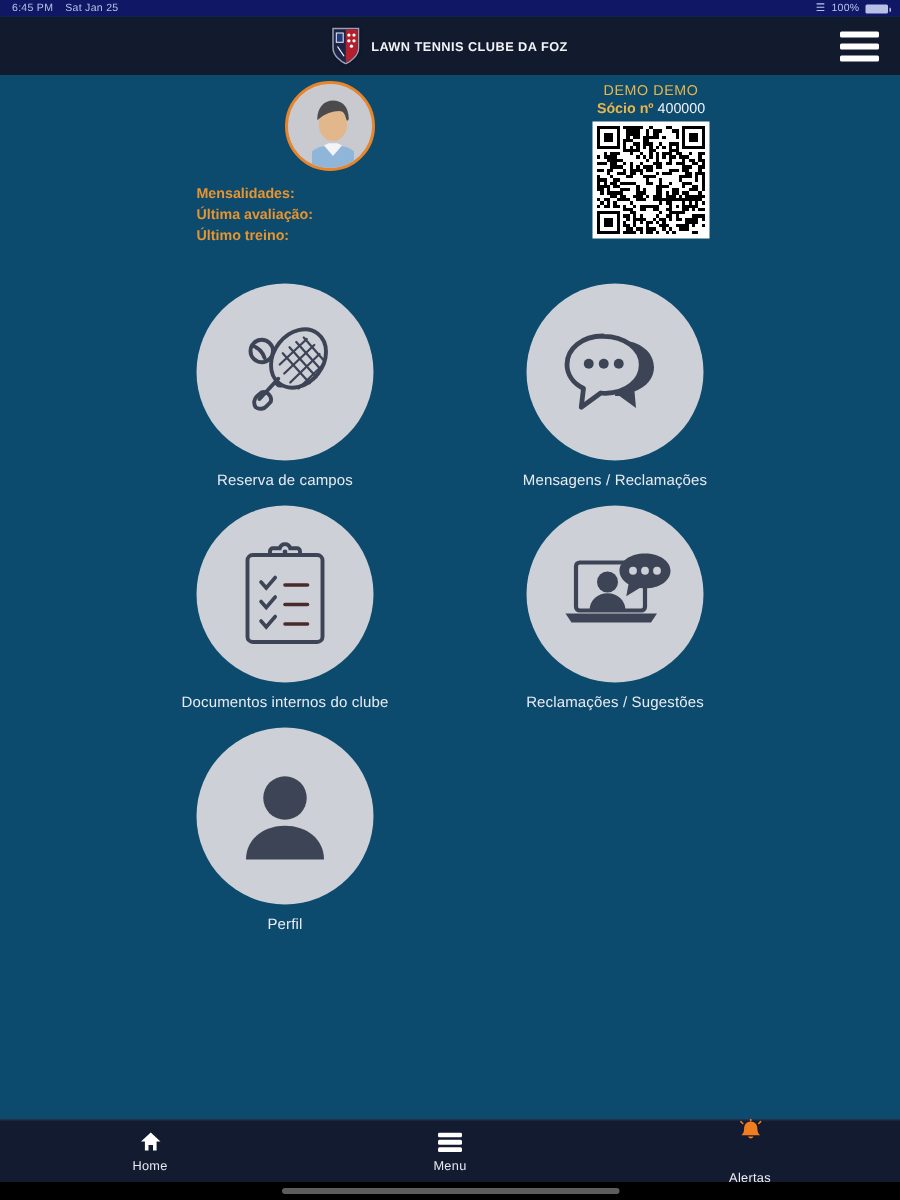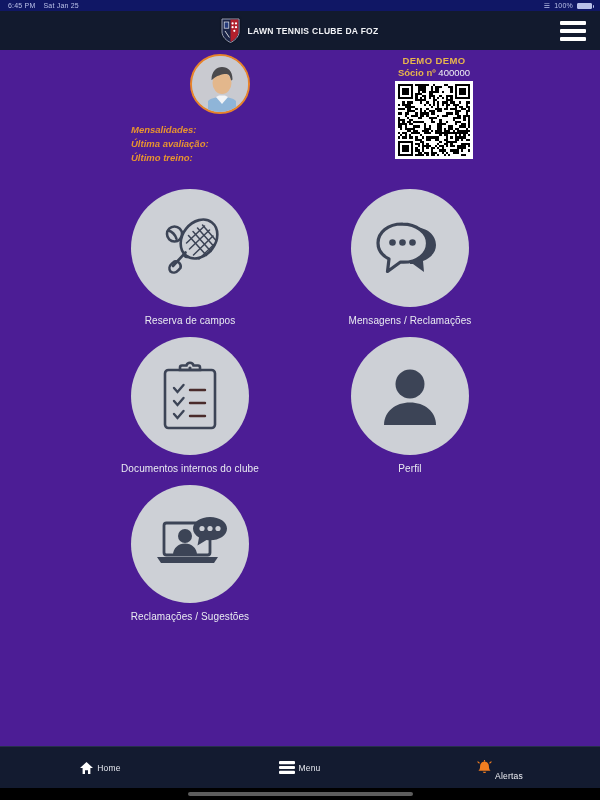--- a/index.html
+++ b/index.html
@@ -13,21 +13,21 @@
   body {
     background: #0b0e1a;
     font-family: "Liberation Sans", sans-serif;
     color: #e8eaf0;
   }
 
   .device {
     position: relative;
     width: 600px;
     height: 800px;
-    background: #4c1d95;
+    background: #0c4a6e;
     display: flex;
     flex-direction: column;
   }
 
   
   .statusbar {
     height: 11px;
     background: #101765;
     display: flex;
     align-items: center;
@@ -122,33 +122,32 @@
   }
   .avatar-wrap svg { position: absolute; left: 0; top: 0; }
 
   .meta-lines {
     margin-top: 9px;
     padding-left: 4px;
     font-size: 9.5px;
     font-weight: bold;
     color: #e8942f;
     line-height: 1.45;
-    font-style: italic;
   }
 
   .qr-block {
     position: absolute;
     left: 380px;
     top: 5px;
     width: 108px;
     text-align: center;
   }
   .qr-name {
     font-size: 9.5px;
-    font-weight: bold;
+    font-weight: normal;
     color: #e8b64c;
     letter-spacing: .4px;
   }
   .qr-sub {
     font-size: 9.5px;
     font-weight: bold;
     color: #e8b64c;
     margin-top: 1px;
     margin-bottom: 3px;
     white-space: nowrap;
@@ -200,20 +199,21 @@
   .bottomnav {
     flex: 0 0 auto;
     height: 42px;
     background: #131b30;
     border-top: 1px solid #26304a;
     display: flex;
   }
   .navitem {
     flex: 1 1 0;
     display: flex;
+    flex-direction: column;
     align-items: center;
     justify-content: center;
     gap: 3px;
     cursor: pointer;
   }
   .nav-ico { height: 15px; display: flex; align-items: center; justify-content: center; }
   .nav-ico svg { display: block; }
   .nav-label {
     font-size: 8.5px;
     color: #e6e8ef;
@@ -377,45 +377,45 @@
             </g>
           </svg>
         </span>
       </div>
       <div class="tile-label">Documentos internos do clube</div>
     </div>
 
     <div class="tile">
       <div class="tile-circle">
         <span>
-          <svg width="66" height="66" viewBox="0 0 66 66">
-            <circle cx="33" cy="21" r="14.5" fill="#3c4456"></circle>
-            <path d="M7 62 c0 -13.5 11.5 -22.5 26 -22.5 c14.5 0 26 9 26 22.5 z" fill="#3c4456"></path>
-          </svg>
-        </span>
-      </div>
-      <div class="tile-label">Perfil</div>
-    </div>
-
-    <div class="tile">
-      <div class="tile-circle">
-        <span>
           <svg width="76" height="64" viewBox="0 0 76 64">
             <rect x="12" y="11" width="46" height="32" rx="2.5" fill="none" stroke="#3c4456" stroke-width="2.8"></rect>
             <path d="M5 45 H66 l-4 6 H9 Z" fill="#3c4456"></path>
             <circle cx="33" cy="24" r="7" fill="#3c4456"></circle>
             <path d="M21 43 c0 -7 5.5 -11.5 12 -11.5 c6.5 0 12 4.5 12 11.5 z" fill="#3c4456"></path>
             <path d="M58 5 c-9.5 0 -17 5 -17 11.5 c0 3.6 2.3 6.9 6 9 l-1.5 8 l9 -5.5 c1.1 .2 2.3 .3 3.5 .3 c9.5 0 17 -5 17 -11.8 C75 10 67.5 5 58 5 z" fill="#3c4456"></path>
             <circle cx="50" cy="16.5" r="2.6" fill="#cdd0d6"></circle>
             <circle cx="58" cy="16.5" r="2.6" fill="#cdd0d6"></circle>
             <circle cx="66" cy="16.5" r="2.6" fill="#cdd0d6"></circle>
           </svg>
         </span>
       </div>
       <div class="tile-label">Reclamações / Sugestões</div>
+    </div>
+
+    <div class="tile">
+      <div class="tile-circle">
+        <span>
+          <svg width="66" height="66" viewBox="0 0 66 66">
+            <circle cx="33" cy="21" r="14.5" fill="#3c4456"></circle>
+            <path d="M7 62 c0 -13.5 11.5 -22.5 26 -22.5 c14.5 0 26 9 26 22.5 z" fill="#3c4456"></path>
+          </svg>
+        </span>
+      </div>
+      <div class="tile-label">Perfil</div>
     </div>
 
   </div>
 
   <div class="bottomnav">
 
     <div class="navitem">
       <span class="nav-ico">
         <svg width="15" height="14" viewBox="0 0 15 14">
           <path d="M7.5 1 L14 7 h-2.6 v6 H9 V9.3 H6 V13 H3.6 V7 H1 Z" fill="#ffffff"></path>

